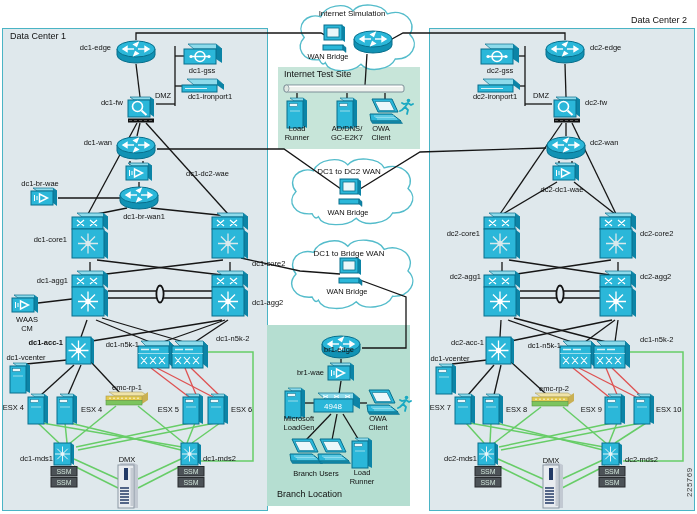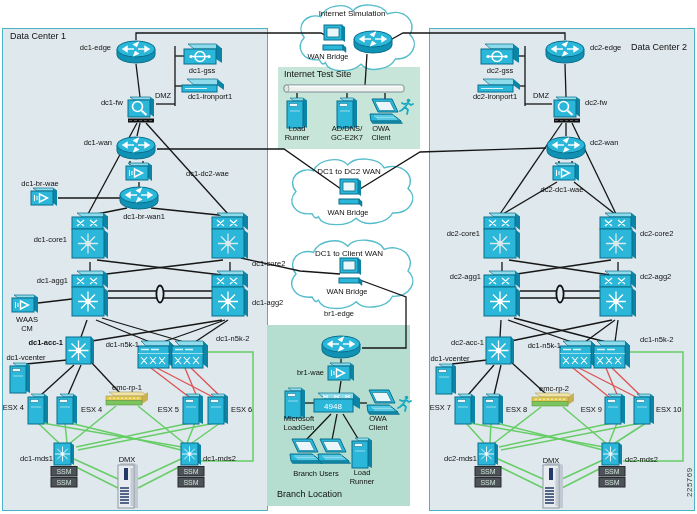--- a/index.html
+++ b/index.html
@@ -158,28 +158,28 @@
       <polyline points="541,407 493,444" fill="none" stroke="#67cd67" stroke-width="1.5"></polyline>
       <polyline points="563,407 607,444" fill="none" stroke="#67cd67" stroke-width="1.5"></polyline>
       <polyline points="498,459 543,479" fill="none" stroke="#67cd67" stroke-width="1.5"></polyline>
       <polyline points="498,466 543,488" fill="none" stroke="#67cd67" stroke-width="1.5"></polyline>
       <polyline points="605,459 562,479" fill="none" stroke="#67cd67" stroke-width="1.5"></polyline>
       <polyline points="605,466 562,488" fill="none" stroke="#67cd67" stroke-width="1.5"></polyline>
       <polyline points="630,352 683,352 683,461 623,461" fill="none" stroke="#67cd67" stroke-width="1.5"></polyline>
     </svg>
 
   <div class="boxtitle as" style="left:10px;top:36px;">Data Center 1</div>
-  <div class="boxtitle ae" style="left:687px;top:47px;">Data Center 2</div>
+  <div class="boxtitle ae" style="left:687px;top:20px;">Data Center 2</div>
   <div class="boxtitle as" style="left:284px;top:74px;">Internet Test Site</div>
   <div class="boxtitle as" style="left:277px;top:494px;">Branch Location</div>
   <div class="cloudtitle am" style="left:352px;top:13px;">Internet Simulation</div>
   <div class="nlabel am" style="left:328px;top:57px;">WAN Bridge</div>
   <div class="cloudtitle am" style="left:349px;top:171px;">DC1 to DC2 WAN</div>
   <div class="nlabel am" style="left:348px;top:213px;">WAN Bridge</div>
-  <div class="cloudtitle am" style="left:349px;top:253px;">DC1 to Client WAN</div>
+  <div class="cloudtitle am" style="left:349px;top:253px;">DC1 to Bridge WAN</div>
   <div class="nlabel am" style="left:347px;top:292px;">WAN Bridge</div>
   <div class="fignum" style="left:685px;top:497px;">225769</div>
 
 <div class="node" style="left: 136px; top: 52px;"><svg width="42" height="28" viewBox="0 0 42 28">
         <path d="M2 11 v6 a19 8 0 0 0 38 0 v-6" fill="#1192b4" stroke="#086f8c"></path>
         <ellipse cx="21" cy="11" rx="19" ry="8" fill="#2bb7d9" stroke="#086f8c"></ellipse>
         <g stroke="#fff" stroke-width="1.4" fill="#fff">
           <path d="M11 11 h8"></path>
           <path d="M8 11 l4 -2.4 v4.8 z"></path>
           <path d="M23 11 h8"></path>
@@ -542,21 +542,21 @@
         <ellipse cx="21" cy="11" rx="19" ry="8" fill="#2bb7d9" stroke="#086f8c"></ellipse>
         <g stroke="#fff" stroke-width="1.4" fill="#fff">
           <path d="M11 11 h8"></path>
           <path d="M8 11 l4 -2.4 v4.8 z"></path>
           <path d="M23 11 h8"></path>
           <path d="M34 11 l-4 -2.4 v4.8 z"></path>
           <path d="M19 6.5 l4 -1.8 -1.4 3.4 z"></path>
           <path d="M23 15.5 l-4 1.8 1.4 -3.4 z"></path>
         </g>
       </svg></div>
-    <div class="nlabel am" style="left: 339px; top: 314px;">br1-edge</div>
+    <div class="nlabel am" style="left: 339px; top: 350px;">br1-edge</div>
     <div class="node" style="left: 341px; top: 373px;"><svg width="28" height="22" viewBox="0 0 28 22">
         <path d="M3 1 h20 l4 3 h-20z" fill="#8edbeb" stroke="#086f8c" stroke-width="0.7"></path>
         <path d="M23 1 l4 3 v15 l-4 -3z" fill="#0c84a6"></path>
         <rect x="1" y="4" width="22" height="14" fill="#2bb7d9" stroke="#086f8c"></rect>
         <path d="M9.5 7 l8 4 -8 4 z" fill="none" stroke="#fff" stroke-width="1.4"></path>
         <path d="M4.5 8 v6 M7 9 v4" stroke="#fff" stroke-width="1"></path>
       </svg></div>
     <div class="nlabel ae" style="left: 324px; top: 373px;">br1-wae</div>
     <div class="node" style="left: 337px; top: 404px;"><svg width="48" height="24" viewBox="0 0 48 24">
         <path d="M5 1 h35 l7 6 h-35z" fill="#8edbeb" stroke="#086f8c" stroke-width="0.7"></path>

